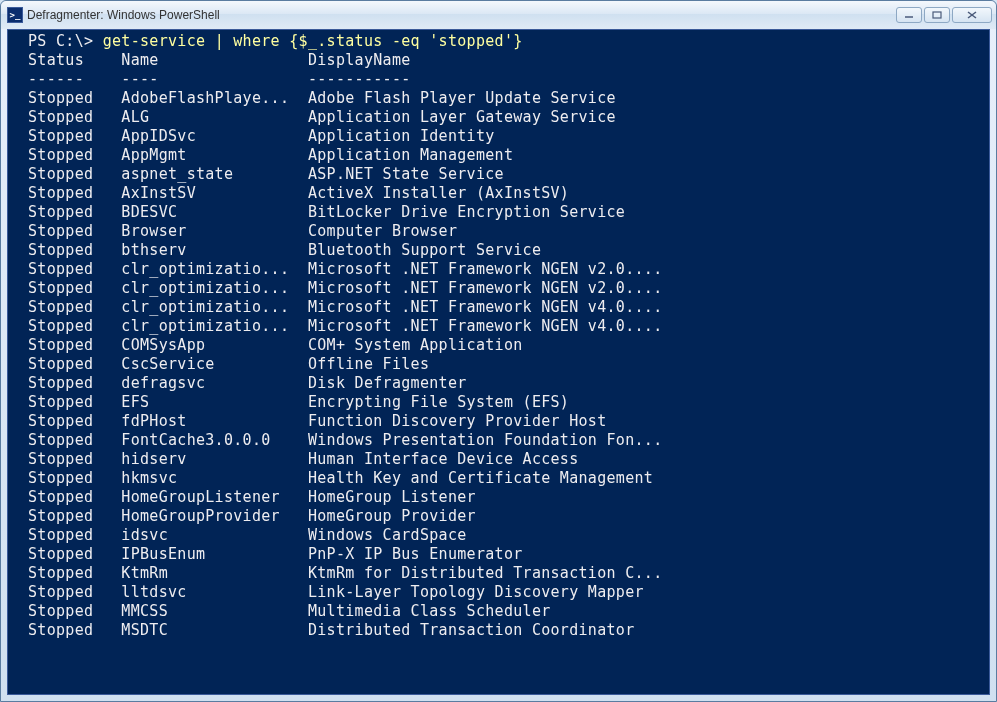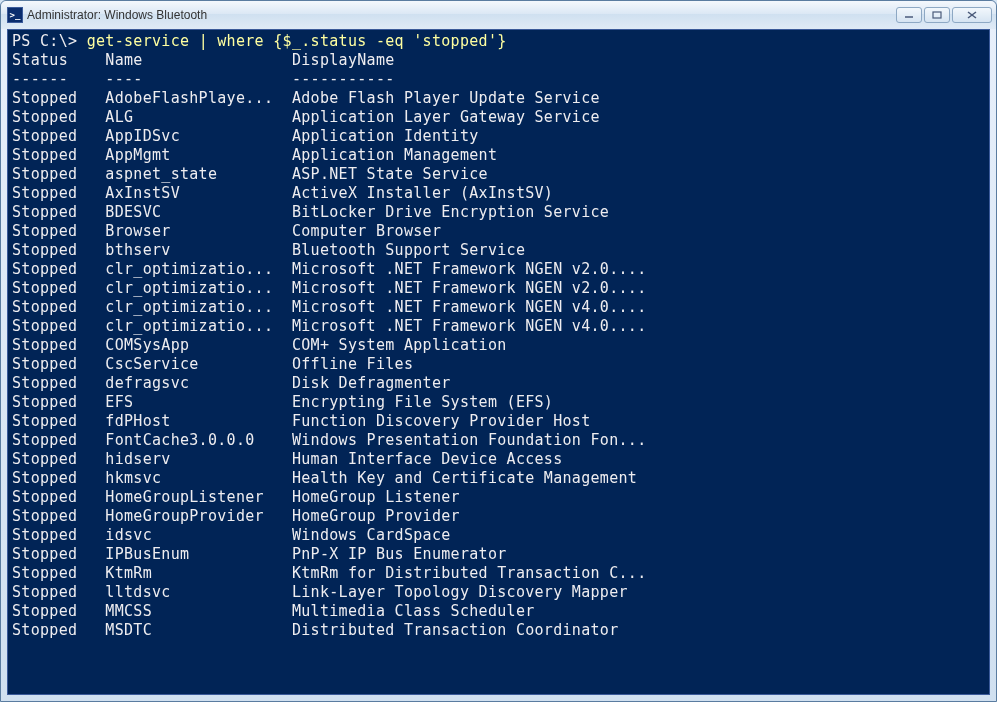--- a/index.html
+++ b/index.html
@@ -66,36 +66,36 @@
     .win-btn.close { width: 40px; }
     .console {
       flex: 1;
       background: #012456;
       margin: 0 6px 6px 6px;
       border: 1px solid #3a5a9a;
       font-family: "Lucida Console", Consolas, monospace;
       font-size: 15px;
       line-height: 19px;
       color: #eeedf0;
-      padding: 2px 4px;
+      padding: 2px 20px;
       overflow: hidden;
       white-space: pre;
       letter-spacing: 0.3px;
     }
     .prompt { color: #eeedf0; }
     .cmd { color: #ffffa0; }
     .row { white-space: pre; }
   </style>
 </head>
 <body>
 
 <div class="window">
   <div class="titlebar">
     <div class="app-icon">&gt;_</div>
-    <div class="title-text">Administrator: Windows Bluetooth</div>
+    <div class="title-text">Defragmenter: Windows PowerShell</div>
     <div class="win-buttons">
       <div class="win-btn">
         <svg width="10" height="8">
             <line x1="1" y1="6" x2="9" y2="6" stroke="#4a5a7a" stroke-width="1.5"></line>
           </svg>
       </div>
       <div class="win-btn">
         <svg width="10" height="8">
             <rect x="1" y="1" width="8" height="6" fill="none" stroke="#4a5a7a" stroke-width="1.2"></rect>
           </svg>

